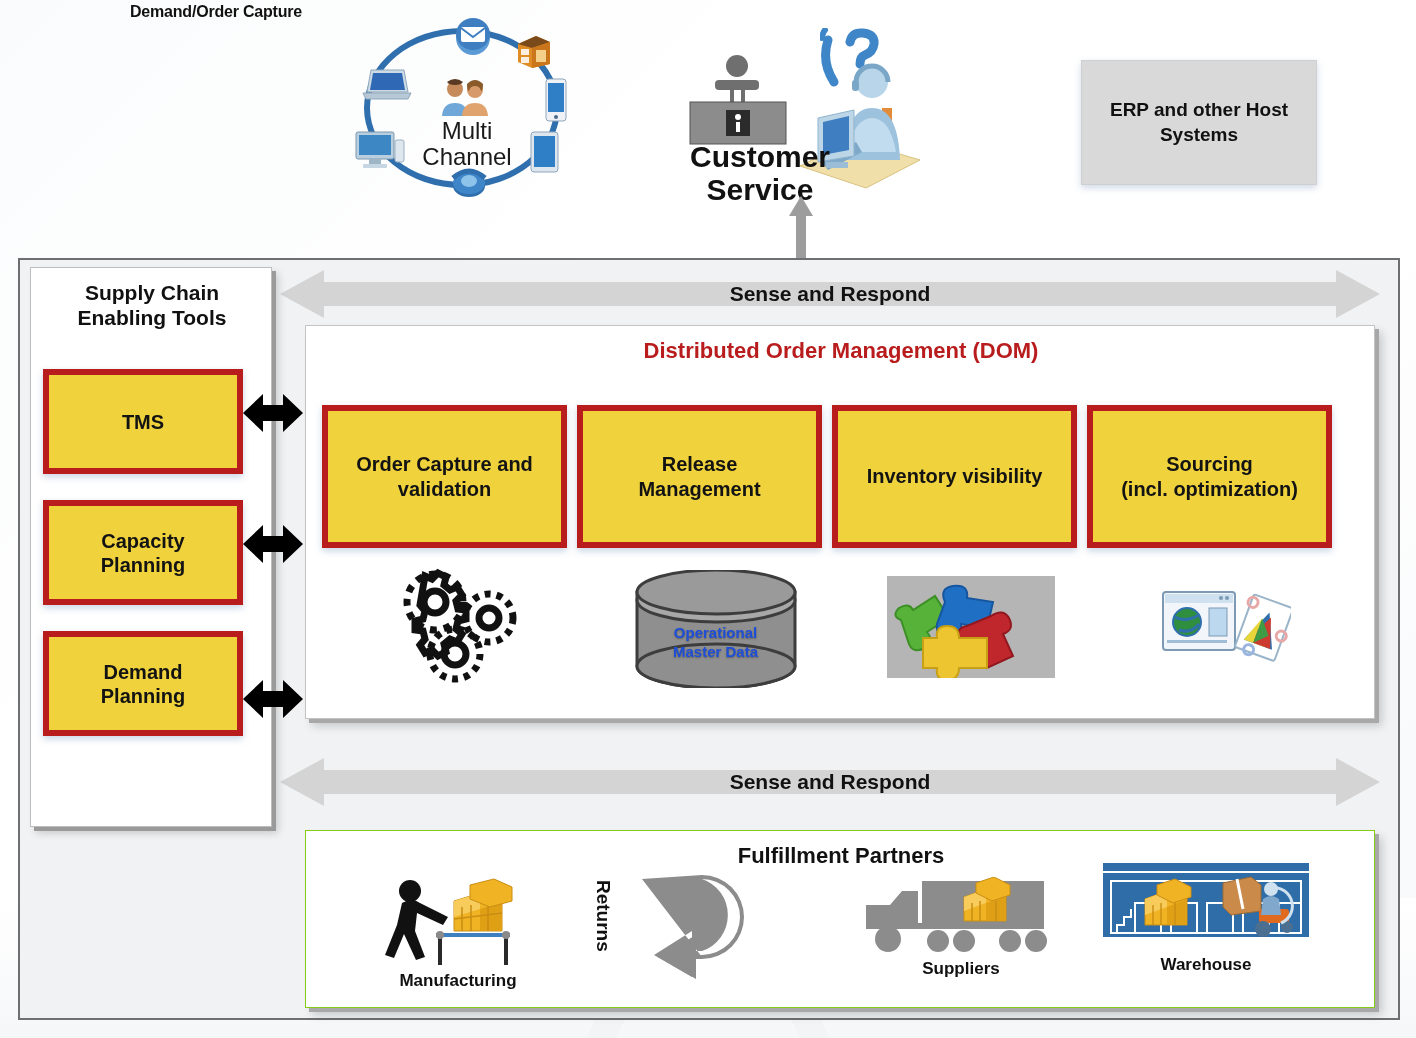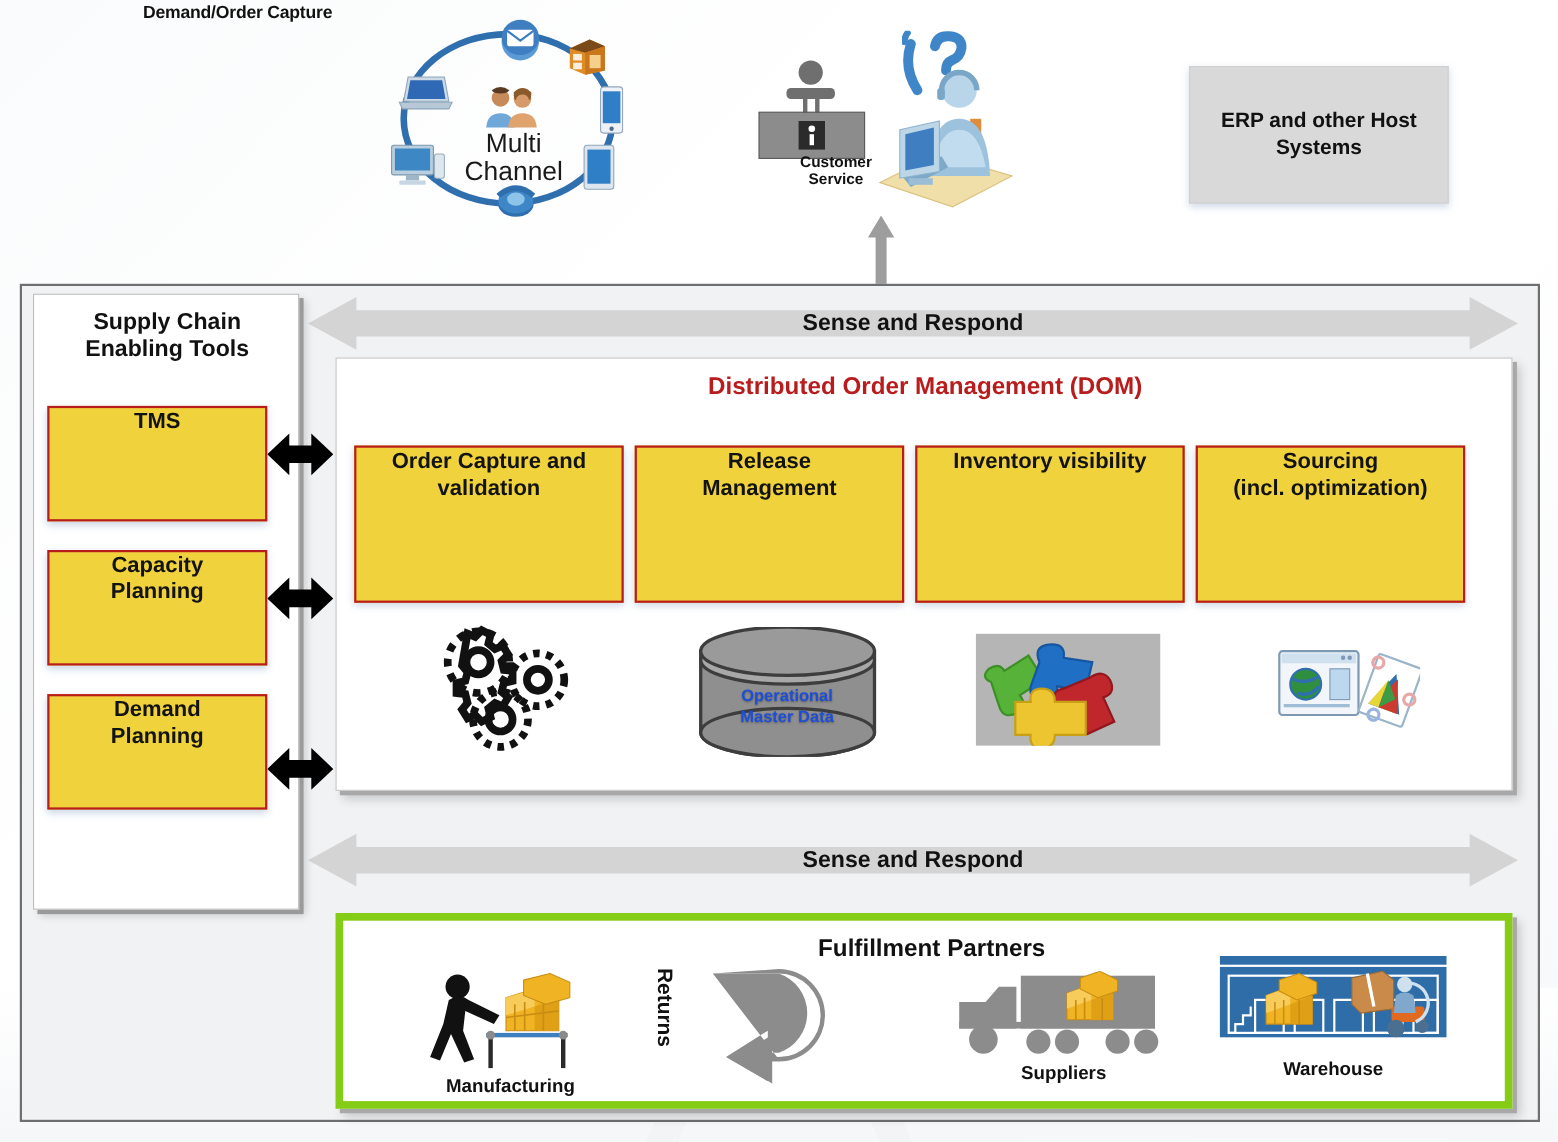--- a/index.html
+++ b/index.html
@@ -44,21 +44,21 @@
   }
   #mc-people-icon{
     position:absolute;left:84px;top:58px;width:58px;height:40px;
   }
   .mc-node{position:absolute;}
 
   
   #customer-service-group{left:660px;top:28px;width:270px;height:180px;}
   #cs-label{
     position:absolute;left:0px;top:112px;width:200px;text-align:center;
-    font-size:14px;font-weight:bold;color:#111;line-height:1.1;
+    font-size:30px;font-weight:bold;color:#111;line-height:1.1;
   }
   #cs-desk-icon{position:absolute;left:28px;top:24px;}
   #cs-agent-icon{position:absolute;left:130px;top:20px;}
   #cs-question-icon{position:absolute;left:160px;top:0px;}
 
   
   #cs-vert-arrow{left:788px;top:196px;width:26px;height:100px;}
 
   
   #erp-box{
@@ -82,23 +82,23 @@
     left:30px;top:267px;width:242px;height:560px;
     background:#ffffff;border:1px solid #bdbdbd;
     box-shadow:4px 4px 0 #9a9a9a, 6px 6px 8px rgba(0,0,0,.18);
     box-sizing:border-box;
   }
   #supply-chain-title{
     position:absolute;left:0;top:12px;width:242px;text-align:center;
     font-size:21px;font-weight:bold;color:#111;line-height:1.2;
   }
   .yellow-box{
-    background:#EFD23C;border:2px solid #b91c1c;
+    background:#EFD23C;border:6px solid #b91c1c;
     box-shadow:0 3px 7px rgba(120,150,190,.40);
-    display:flex;align-items:flex-start;justify-content:center;text-align:center;
+    display:flex;align-items:center;justify-content:center;text-align:center;
     font-weight:bold;color:#131313;box-sizing:border-box;
   }
   .sc-tool{
     position:absolute;left:12px;width:200px;height:105px;font-size:20px;line-height:1.2;
   }
   #sc-tool-tms{top:101px;}
   #sc-tool-capacity{top:232px;}
   #sc-tool-demand{top:363px;}
 
   .black-arrow{position:absolute;z-index:5;}
@@ -134,21 +134,21 @@
   #db-cylinder{width:170px;height:118px;position:relative;}
   #db-label{
     position:absolute;left:0;top:54px;width:170px;text-align:center;
     font-size:15px;font-weight:bold;color:#1d4ed8;line-height:1.25;
     text-shadow:0 1px 2px rgba(0,0,0,.35);
   }
 
   
   #fulfillment-panel{
     left:305px;top:830px;width:1070px;height:178px;
-    background:#ffffff;border:7px solid #84cc16;
+    background:#ffffff;border:1px solid #84cc16;
     box-shadow:4px 4px 0 #a8a8a8, 7px 7px 9px rgba(0,0,0,.18);
     box-sizing:border-box;
   }
   #fulfillment-title{
     position:absolute;left:0;top:12px;width:1070px;text-align:center;
     font-size:22px;font-weight:bold;color:#111;
   }
   .fp-cell{position:absolute;text-align:center;}
   .fp-label{font-size:17px;font-weight:bold;color:#111;}
   #returns-label{

